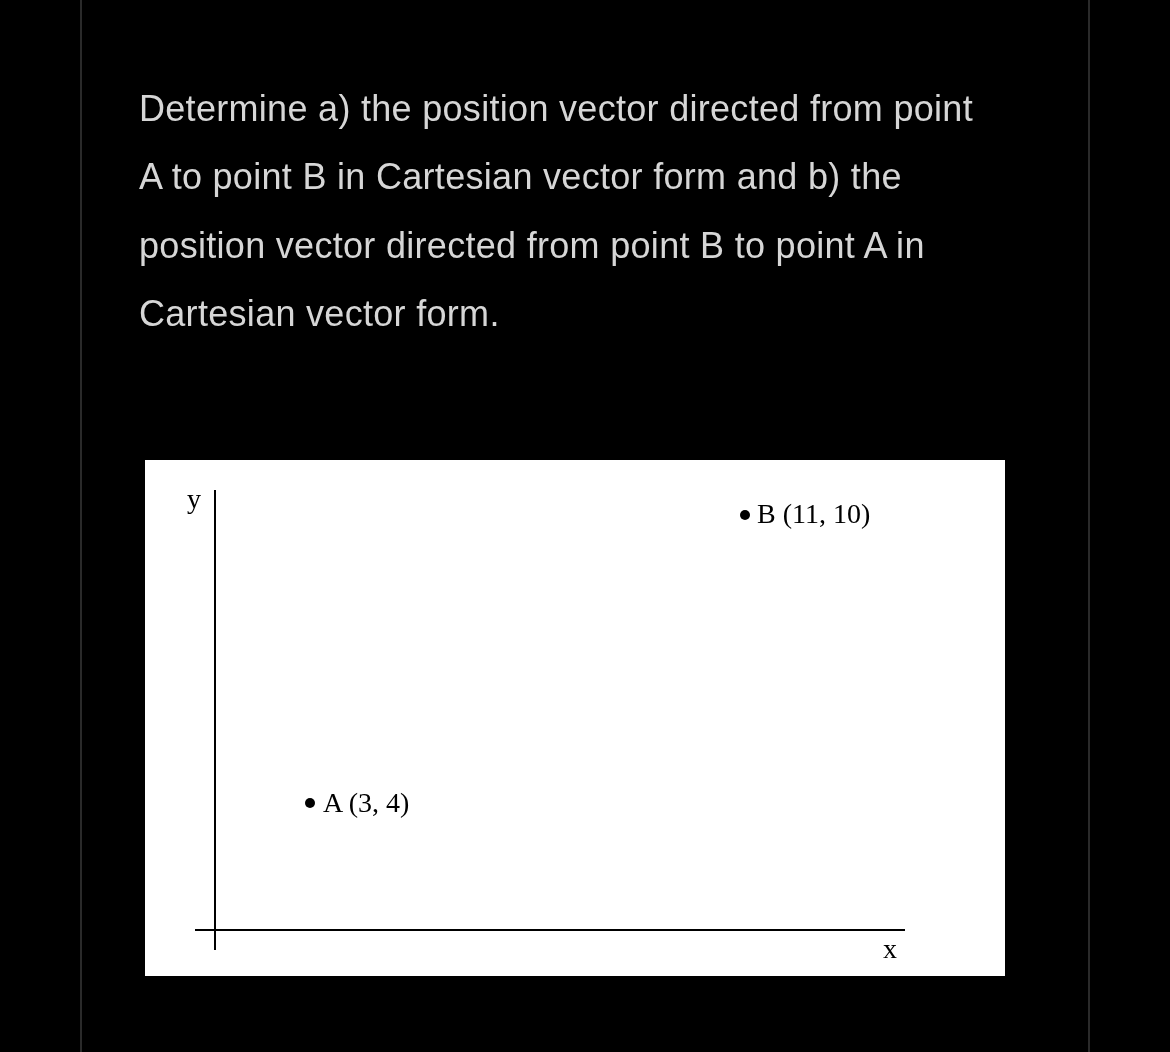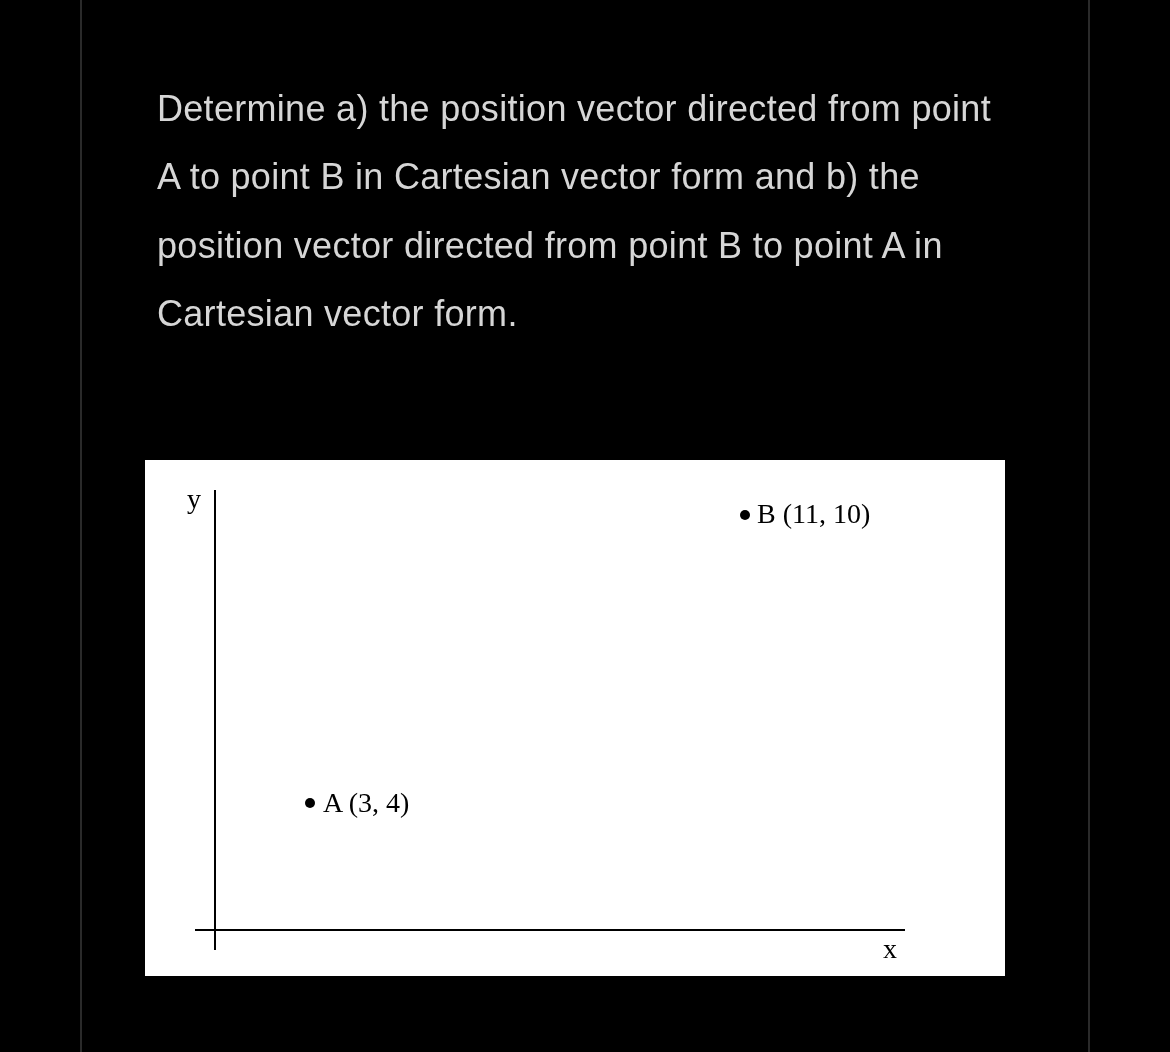--- a/index.html
+++ b/index.html
@@ -18,21 +18,21 @@
       position: absolute;
       left: 80px;
       top: 0;
       width: 1010px;
       height: 1052px;
       border-left: 2px solid #2a2a2a;
       border-right: 2px solid #2a2a2a;
     }
     .content {
       position: absolute;
-      left: 157px;
+      left: 139px;
       top: 75px;
       width: 860px;
     }
     .question-text {
       color: #d6d6d6;
       font-size: 36px;
       line-height: 1.9;
       font-weight: 300;
       letter-spacing: 0.3px;
     }

